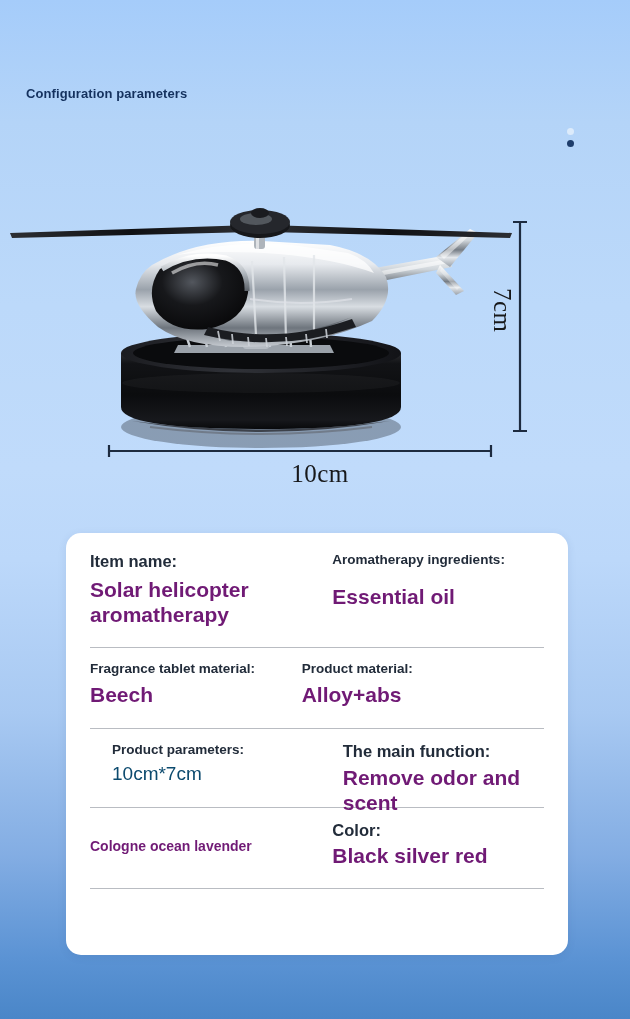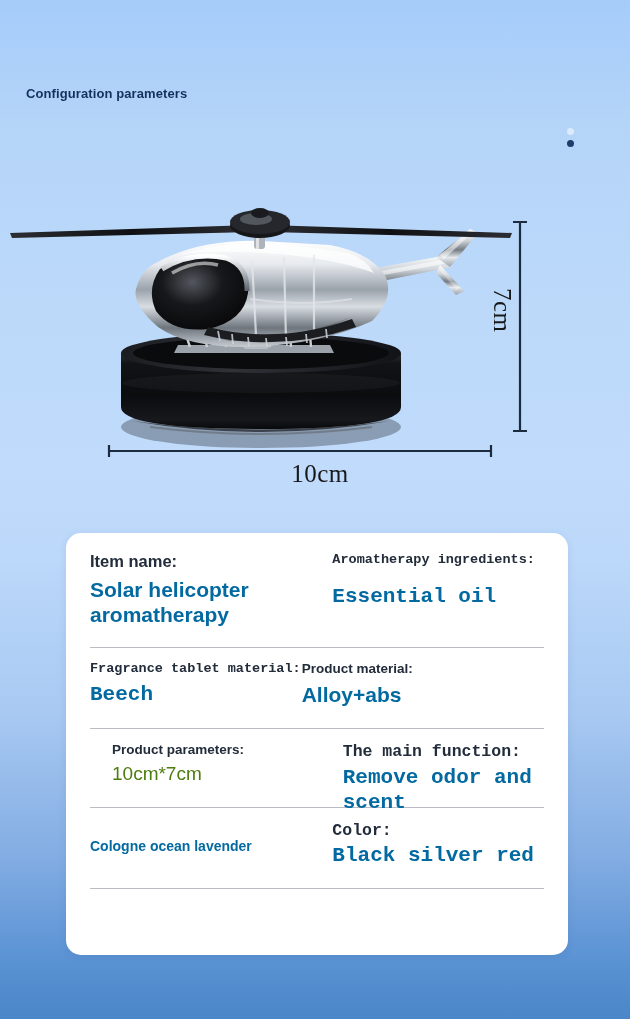--- a/index.html
+++ b/index.html
@@ -102,36 +102,36 @@
 
   .spec-row {
     position: relative;
     display: flex;
     width: 100%;
   }
   .spec-cell {
     position: relative;
   }
   .spec-cell.left  { width: 255px; padding-right: 6px; }
-  .spec-cell.right { width: 223px; font-family: Liberation Mono, monospace; }
+  .spec-cell.right { width: 223px; }
 
   .spec-label {
     font-size: 13.5px;
     font-weight: bold;
     color: #222c3a;
     line-height: 1.28;
   }
   .spec-value {
     font-size: 19px;
     font-weight: bold;
-    color: #0369a1;
+    color: #701a75;
     line-height: 1.2;
     margin-top: 5px;
   }
-  .spec-value.regular { font-weight: normal; color: #4d7c0f; }
+  .spec-value.regular { font-weight: normal; color: #0c4a6e; }
   .spec-value.small   { font-size: 14px; }
 
   
   .lbl-lg { font-size: 16.5px; }
   .val-lg { font-size: 21px; }
 
   .divider {
     height: 1px;
     background: #b9bcc2;
     width: 100%;

